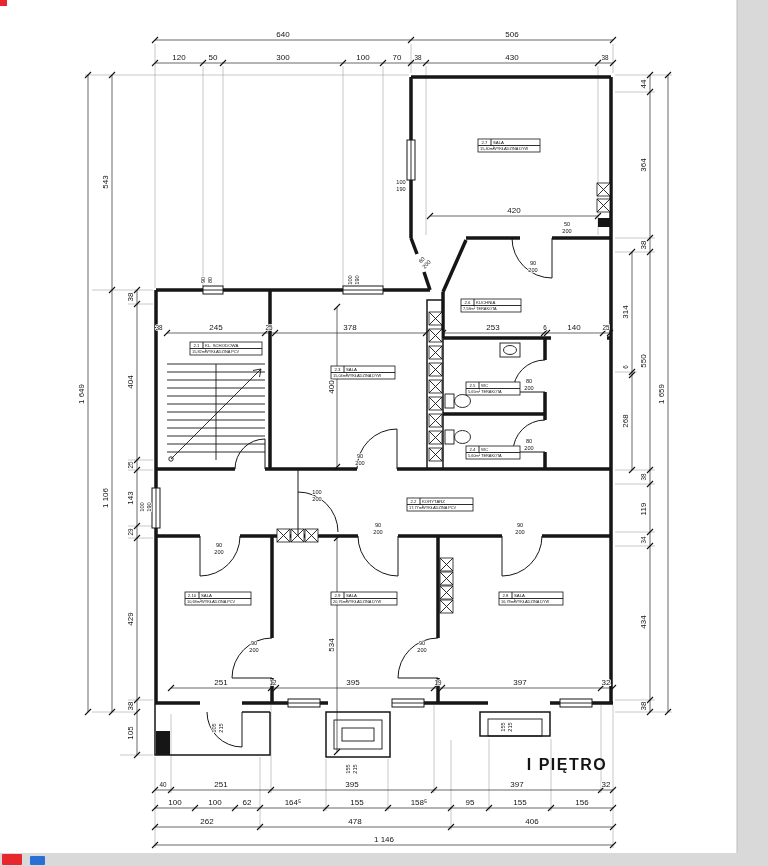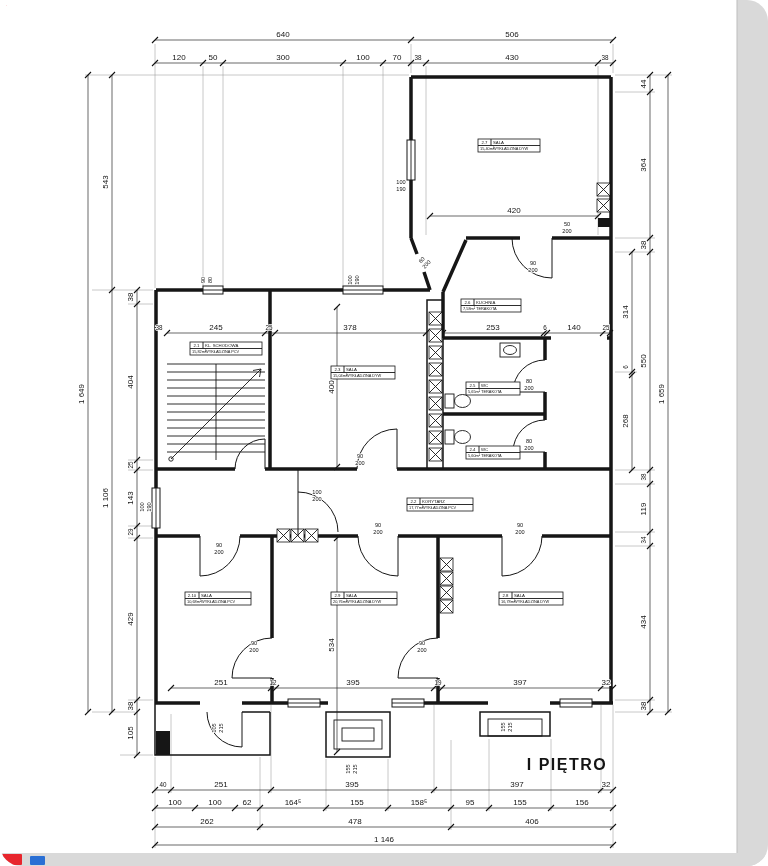--- a/index.html
+++ b/index.html
@@ -1,16 +1,16 @@
 <!DOCTYPE html>
 <html><head>
 <meta charset="utf-8">
 <style>
   html,body{margin:0;padding:0;background:#fff;}
-  #page{position:relative;width:768px;height:866px;background:#ffffff;overflow:hidden;font-family:"Liberation Sans",sans-serif;border-radius:21px;}
+  #page{position:relative;width:768px;height:866px;background:#ffffff;overflow:hidden;font-family:"Liberation Sans",sans-serif;}
   svg{display:block;}
   svg text{font-family:"Liberation Sans",sans-serif;fill:#141414;}
   .dim{font-size:8px;paint-order:stroke;stroke:#fff;stroke-width:2px;}
   .dimsm{font-size:6.3px;paint-order:stroke;stroke:#fff;stroke-width:1.6px;}
   .op{font-size:5.6px;paint-order:stroke;stroke:#fff;stroke-width:1.4px;}
   .rl{font-size:4.3px;}
   .rls{font-size:3.9px;}
   .title{font-size:16px;font-weight:bold;letter-spacing:1.5px;}
   .wall{stroke:#161616;stroke-width:3.5;fill:none;stroke-linecap:butt;}
   .thin{stroke:#161616;stroke-width:.9;fill:none;}

